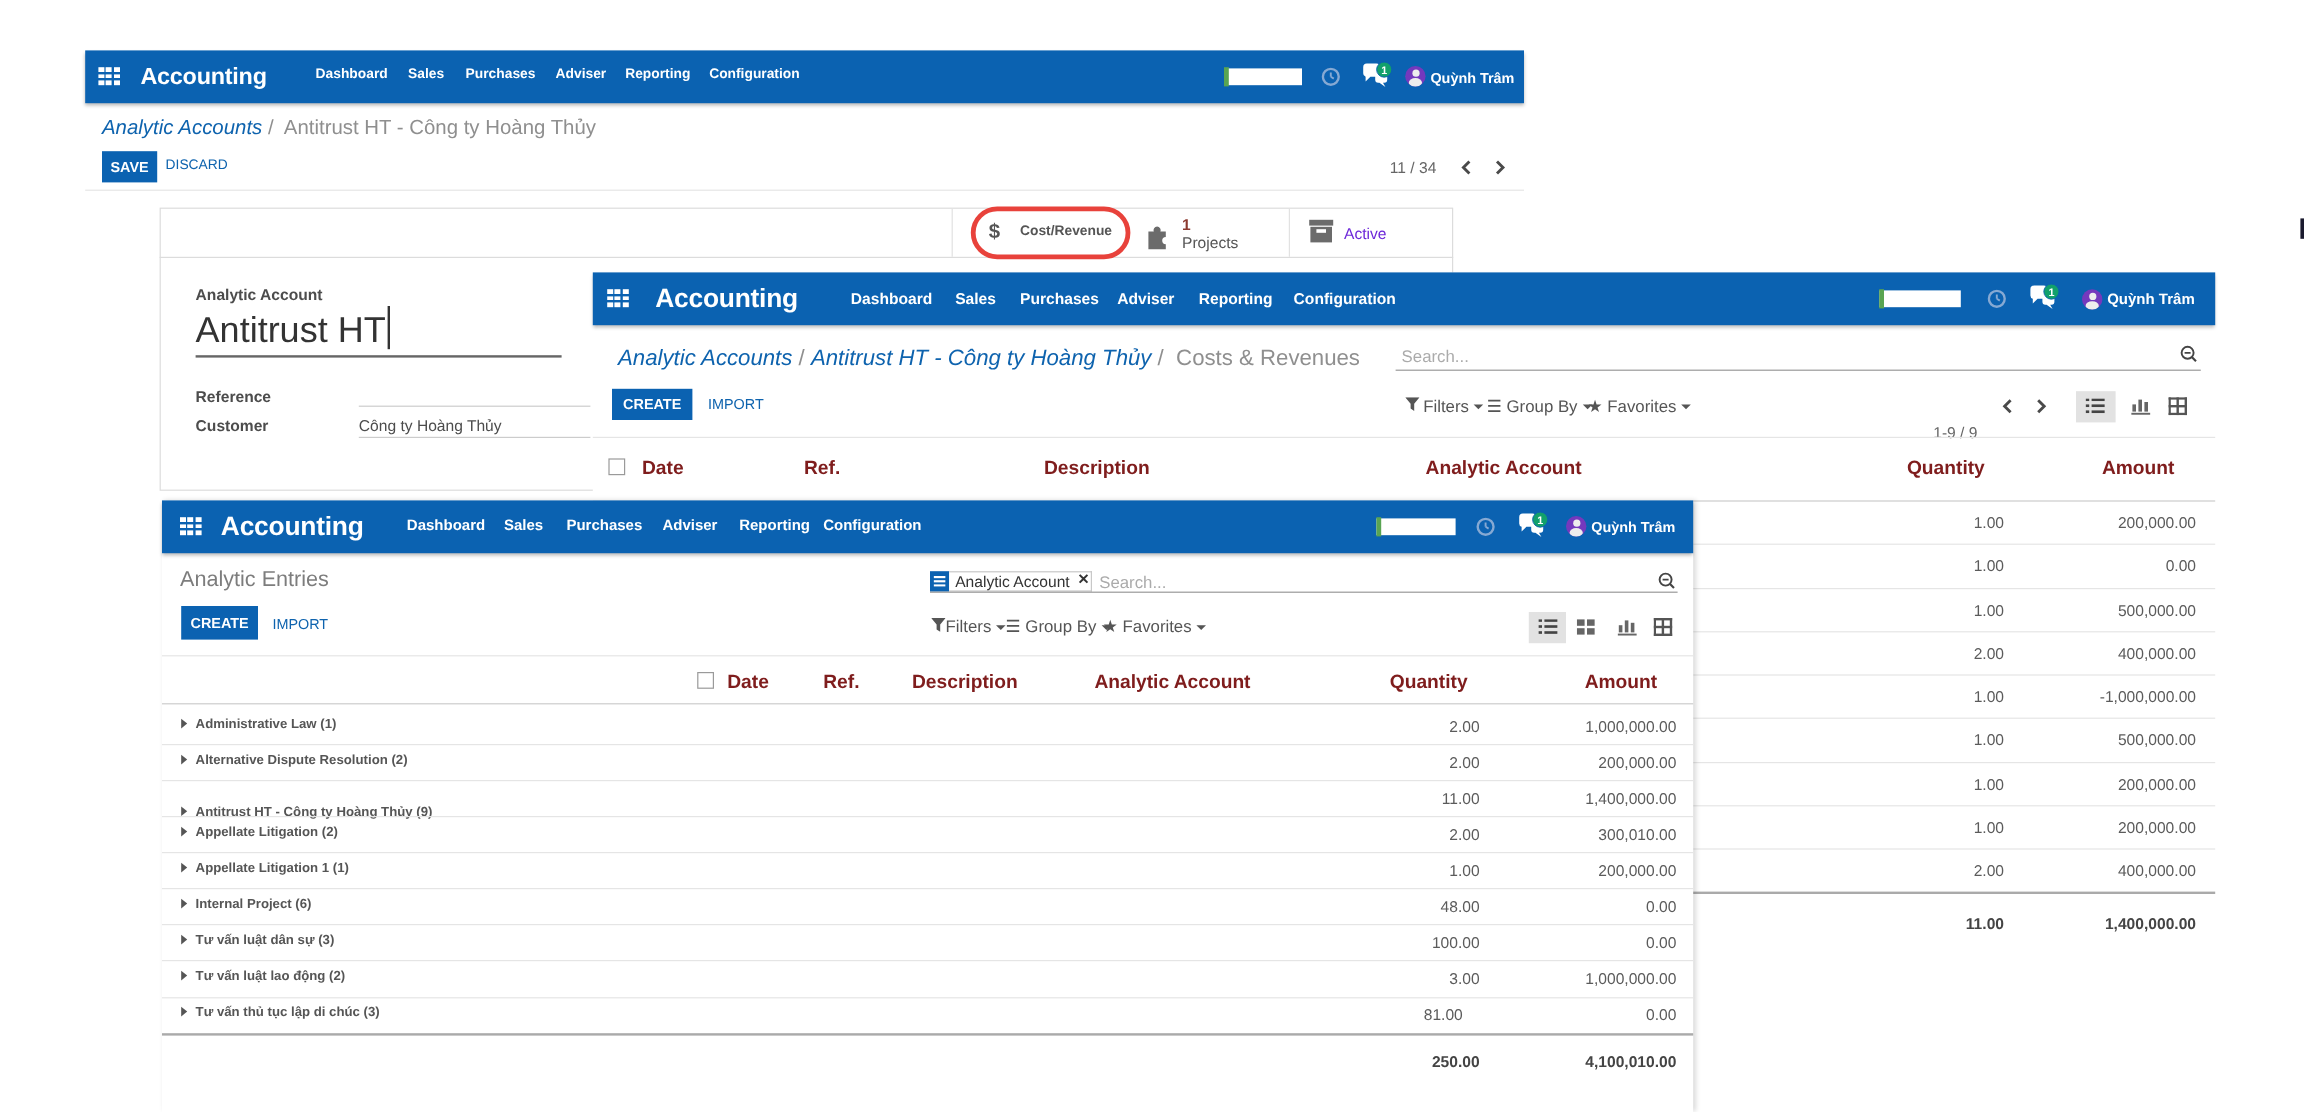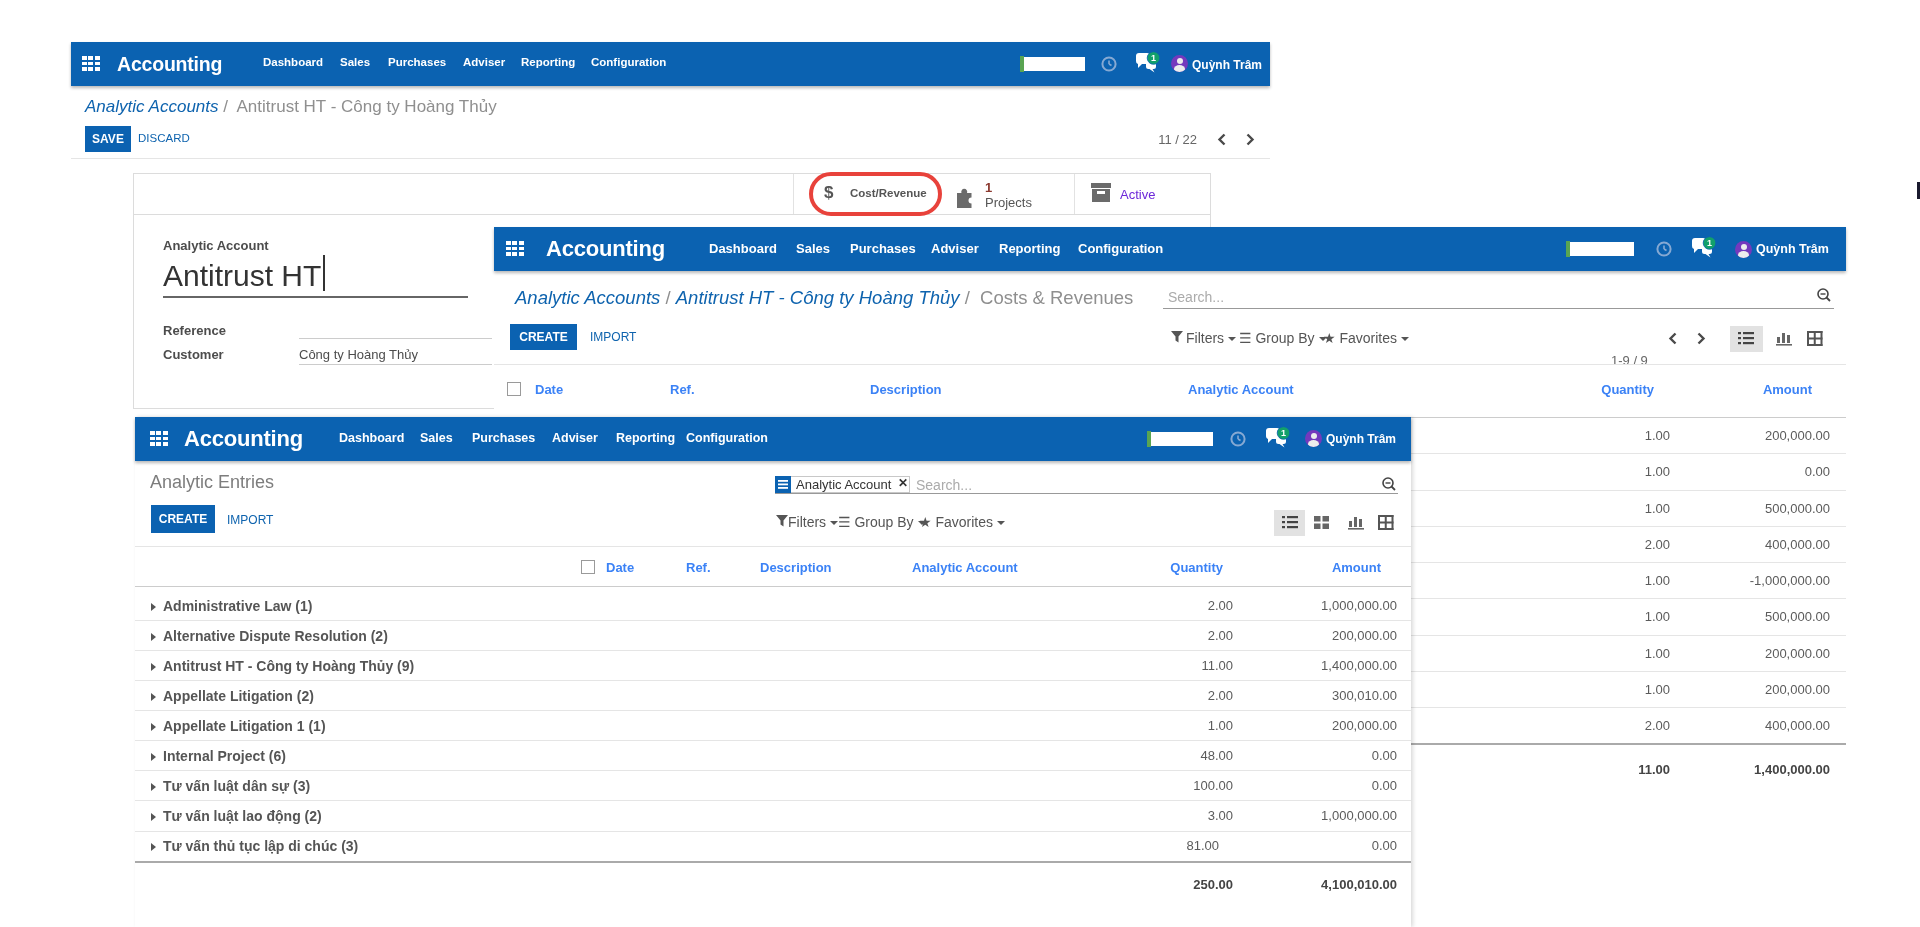--- a/index.html
+++ b/index.html
@@ -18,22 +18,22 @@
 .avatar .hd { position:absolute; left:5.5px; top:3px; width:6px; height:6px; border-radius:50%; background:#ededed; }
 .avatar .bd { position:absolute; left:3px; top:10px; width:11px; height:8px; border-radius:50%; background:#ededed; }
 .bc-a { color:#0e63ae;font-style:italic; }
 .bc-g { color:#8f8f8f; }
 .btn-p { background:#0b62b1; color:#fff; font-weight:bold; text-align:center; position:absolute; }
 .link-b { color:#0e63ae; font-weight:normal; position:absolute; }
 .hline { position:absolute; height:1px; background:#e5e5e5; }
 .vline { position:absolute; width:1px; background:#e2e2e2; }
 .num { position:absolute; font-size:13px; color:#5b5b5b; white-space:nowrap; }
 .numb { position:absolute; font-size:13px; color:#444; font-weight:bold; white-space:nowrap; }
-.hdr { position:absolute; font-size:13px; color:#3b82f6; font-weight:bold; white-space:nowrap; }
-.grp { position:absolute; font-size:14px; color:#555; font-weight:bold; white-space:nowrap; }
+.hdr { position:absolute; font-size:16px; color:#7f1d1d; font-weight:bold; white-space:nowrap; }
+.grp { position:absolute; font-size:11px; color:#555; font-weight:bold; white-space:nowrap; }
 .grp s { display:inline-block; text-decoration:none; width:0; height:0; border-left:5px solid #555; border-top:4px solid transparent; border-bottom:4px solid transparent; margin-right:7px; }
 .ftxt { font-size:14px; color:#555; position:absolute; white-space:nowrap; }
 .caret-d { display:inline-block; width:0; height:0; border-left:4px solid transparent; border-right:4px solid transparent; border-top:4px solid #555; vertical-align:2px; margin-left:4px; }
 .cb { position:absolute; width:14px; height:14px; border:1px solid #9a9a9a; background:#fff; }
 </style>
 </head>
 <body>
 <div id="page">
 
 <div id="w1" class="abs" style="left:71px; top:42px; width:1199px; height:375px; background:#fff;">
@@ -74,21 +74,21 @@
           <span class="hd"></span>
           <span class="bd"></span>
         </div>
     <div class="uname" style="left:1121px; top:16px; font-size:12px;">Quỳnh Trâm</div>
   </div>
 
   <div class="abs" style="left:14px; top:55px; font-size:17px;"><span class="bc-a">Analytic Accounts</span> <span class="bc-g">/&nbsp; Antitrust HT - Công ty Hoàng Thủy</span></div>
 
   <div class="btn-p" style="left:14px; top:84px; width:46px; height:26px; font-size:12px; line-height:26px;">SAVE</div>
   <div class="link-b" style="left:67px; top:90px; font-size:11.5px;">DISCARD</div>
-  <div class="abs" style="right:73px; top:90px; font-size:13px; color:#666;">11 / 22</div>
+  <div class="abs" style="right:73px; top:90px; font-size:13px; color:#666;">11 / 34</div>
   <svg class="abs" style="right:43px; top:91px;" width="10" height="13" viewBox="0 0 10 13">
         <path d="M7.5 1.5 L2.5 6.5 L7.5 11.5" stroke="#4a4a4a" stroke-width="2.4" fill="none"></path>
       </svg>
   <svg class="abs" style="right:15px; top:91px;" width="10" height="13" viewBox="0 0 10 13">
         <path d="M2.5 1.5 L7.5 6.5 L2.5 11.5" stroke="#4a4a4a" stroke-width="2.4" fill="none"></path>
       </svg>
   <div class="hline" style="left:0; top:116px; width:1199px;"></div>
 
   <div class="abs" style="left:62px; top:131px; width:1078px; height:236px; background:#fff; border:1px solid #dcdcdc;"></div>
   <div class="hline" style="left:62px; top:172px; width:1078px; background:#dcdcdc;"></div>
@@ -383,21 +383,21 @@
   <div class="hdr" style="right:30px; top:143px;">Amount</div>
   <div class="hline" style="left:0; top:169px; width:1276px; background:#ccc;"></div>
   <div class="grp" style="left:16px; top:181px;"><s></s>Administrative Law (1)</div>
   <div class="num" style="right:178px; top:181px;">2.00</div>
       <div class="num" style="right:14px; top:181px;">1,000,000.00</div>
   <div class="hline" style="left:0; top:203px; width:1276px;"></div>
   <div class="grp" style="left:16px; top:211px;"><s></s>Alternative Dispute Resolution (2)</div>
   <div class="num" style="right:178px; top:211px;">2.00</div>
       <div class="num" style="right:14px; top:211px;">200,000.00</div>
   <div class="hline" style="left:0; top:233px; width:1276px;"></div>
-  <div class="grp" style="left:16px; top:241px;"><s></s>Antitrust HT - Công ty Hoàng Thủy (9)</div>
+  <div class="grp" style="left:16px; top:254px;"><s></s>Antitrust HT - Công ty Hoàng Thủy (9)</div>
   <div class="num" style="right:178px; top:241px;">11.00</div>
       <div class="num" style="right:14px; top:241px;">1,400,000.00</div>
   <div class="hline" style="left:0; top:263px; width:1276px;"></div>
   <div class="grp" style="left:16px; top:271px;"><s></s>Appellate Litigation (2)</div>
   <div class="num" style="right:178px; top:271px;">2.00</div>
       <div class="num" style="right:14px; top:271px;">300,010.00</div>
   <div class="hline" style="left:0; top:293px; width:1276px;"></div>
   <div class="grp" style="left:16px; top:301px;"><s></s>Appellate Litigation 1 (1)</div>
   <div class="num" style="right:178px; top:301px;">1.00</div>
       <div class="num" style="right:14px; top:301px;">200,000.00</div>

